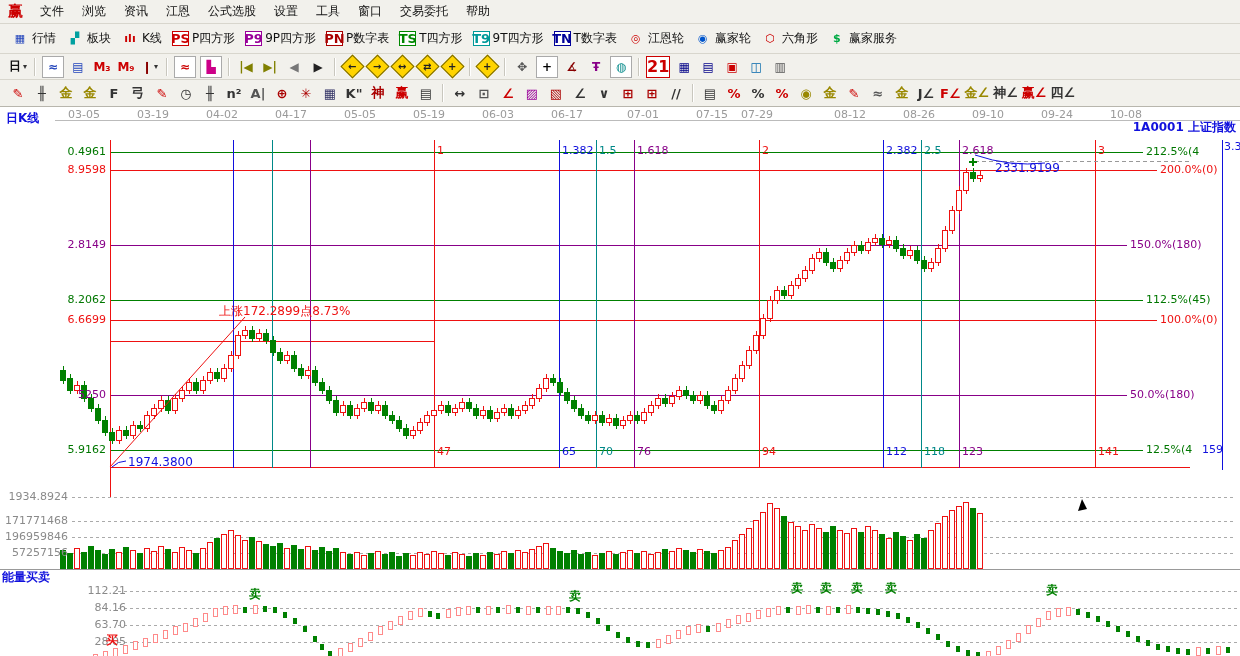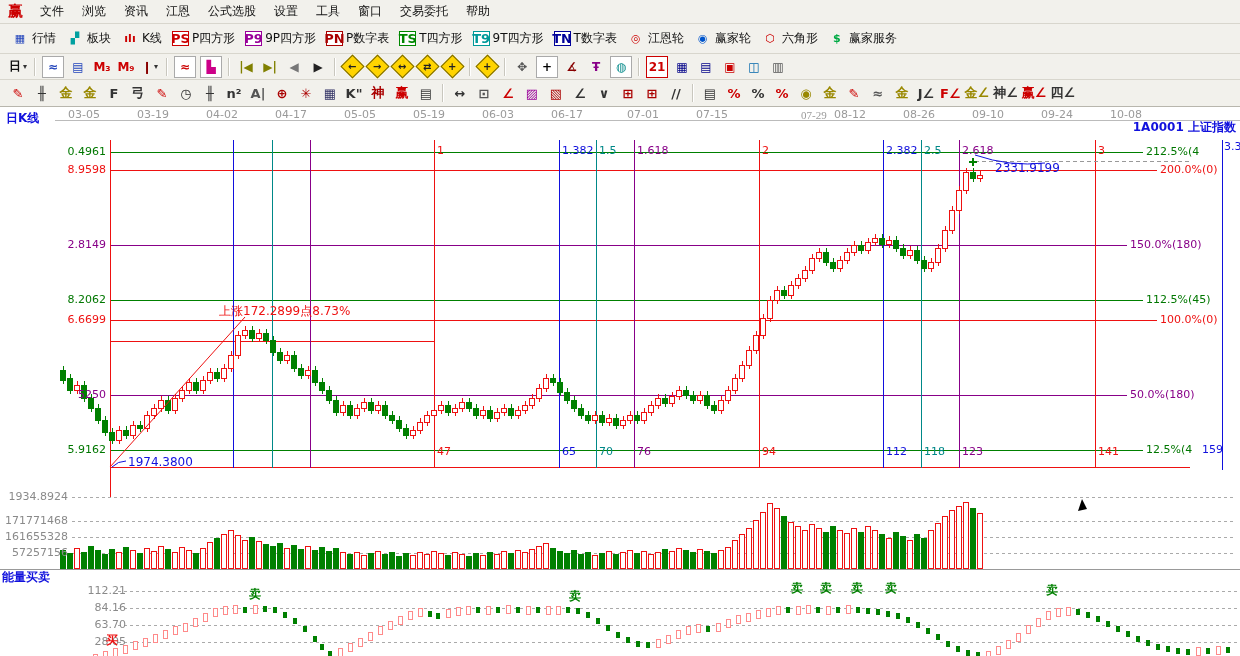--- a/index.html
+++ b/index.html
@@ -143,21 +143,21 @@
       <span class="diamond">
         <span>+</span>
       </span>
       <span class="sep"></span>
       <span class="ico-btn" style="color: rgb(85, 85, 85);">✥</span>
       <span class="ico-btn framed" style="color: rgb(0, 0, 0);">+</span>
       <span class="ico-btn" style="color: rgb(136, 0, 0);">∡</span>
       <span class="ico-btn" style="color: rgb(136, 0, 136);">Ŧ</span>
       <span class="ico-btn framed" style="color: rgb(0, 136, 136);">◍</span>
       <span class="sep"></span>
-      <span class="ico-btn" style="color: rgb(204, 0, 0); border: 1px solid rgb(204, 0, 0); background: rgb(255, 255, 255); font-size: 12px;">21</span>
+      <span class="ico-btn" style="color: rgb(204, 0, 0); border: 1px solid rgb(204, 0, 0); background: rgb(255, 255, 255); font-size: 16px;">21</span>
       <span class="ico-btn" style="color: rgb(0, 0, 136);">▦</span>
       <span class="ico-btn" style="color: rgb(0, 0, 136);">▤</span>
       <span class="ico-btn" style="color: rgb(204, 0, 0);">▣</span>
       <span class="ico-btn" style="color: rgb(0, 102, 170);">◫</span>
       <span class="ico-btn" style="color: rgb(85, 85, 85);">▥</span>
     </div>
   <div class="bar" id="toolbar-draw">
       <span class="ico-btn" style="color: rgb(204, 0, 0); font-size: 13px;">✎</span>
       <span class="ico-btn" style="color: rgb(51, 51, 51); font-size: 13px;">╫</span>
       <span class="ico-btn" style="color: rgb(153, 136, 0); font-size: 13px;">金</span>
@@ -770,21 +770,21 @@
         <div class="lbl date-lbl" style="left: 68px; top: 2px;">03-05</div>
         <div class="lbl date-lbl" style="left: 137px; top: 2px;">03-19</div>
         <div class="lbl date-lbl" style="left: 206px; top: 2px;">04-02</div>
         <div class="lbl date-lbl" style="left: 275px; top: 2px;">04-17</div>
         <div class="lbl date-lbl" style="left: 344px; top: 2px;">05-05</div>
         <div class="lbl date-lbl" style="left: 413px; top: 2px;">05-19</div>
         <div class="lbl date-lbl" style="left: 482px; top: 2px;">06-03</div>
         <div class="lbl date-lbl" style="left: 551px; top: 2px;">06-17</div>
         <div class="lbl date-lbl" style="left: 627px; top: 2px;">07-01</div>
         <div class="lbl date-lbl" style="left: 696px; top: 2px;">07-15</div>
-        <div class="lbl date-lbl" style="left: 801px; top: 2px; font-family: Liberation Serif, serif;">07-29</div>
+        <div class="lbl date-lbl" style="left: 741px; top: 2px;">07-29</div>
         <div class="lbl date-lbl" style="left: 834px; top: 2px;">08-12</div>
         <div class="lbl date-lbl" style="left: 903px; top: 2px;">08-26</div>
         <div class="lbl date-lbl" style="left: 972px; top: 2px;">09-10</div>
         <div class="lbl date-lbl" style="left: 1041px; top: 2px;">09-24</div>
         <div class="lbl date-lbl" style="left: 1110px; top: 2px;">10-08</div>
         <div class="lbl axis-red" style="left: 437px; top: 38px;">1</div>
         <div class="lbl axis-red" style="left: 437px; top: 339px;">47</div>
         <div class="lbl axis-blue" style="left: 562px; top: 38px;">1.382</div>
         <div class="lbl axis-blue" style="left: 562px; top: 339px;">65</div>
         <div class="lbl axis-teal" style="left: 599px; top: 38px;">1.5</div>
@@ -812,21 +812,21 @@
         <div class="lbl axis-green" style="left: 1146px; top: 39px;">212.5%(4</div>
         <div class="lbl axis-red" style="left: 1160px; top: 57px;">200.0%(0)</div>
         <div class="lbl axis-purple" style="left: 1130px; top: 132px;">150.0%(180)</div>
         <div class="lbl axis-green" style="left: 1146px; top: 187px;">112.5%(45)</div>
         <div class="lbl axis-red" style="left: 1160px; top: 207px;">100.0%(0)</div>
         <div class="lbl axis-purple" style="left: 1130px; top: 282px;">50.0%(180)</div>
         <div class="lbl axis-green" style="left: 1146px; top: 337px;">12.5%(4</div>
         <div class="lbl axis-blue" style="left: 1224px; top: 34px;">3.3</div>
         <div class="lbl axis-gray r" style="right: 1172px; top: 384px;">1934.8924</div>
         <div class="lbl axis-gray r" style="right: 1172px; top: 408px;">171771468</div>
-        <div class="lbl axis-gray r" style="right: 1172px; top: 424px;">161655328</div>
+        <div class="lbl axis-gray r" style="right: 1172px; top: 424px;">196959846</div>
         <div class="lbl axis-gray r" style="right: 1172px; top: 440px;">57257156</div>
         <div class="lbl axis-red" style="left: 219px; top: 198px; font-size: 12px;">上涨172.2899点8.73%</div>
         <div class="lbl axis-blue" style="left: 128px; top: 349px; font-size: 12px;">1974.3800</div>
         <div class="lbl axis-blue" style="left: 995px; top: 55px; font-size: 12px;">2331.9199</div>
         <div class="lbl cjk-blue" style="left: 2px; top: 464px;">能量买卖</div>
         <div class="lbl axis-gray r" style="right: 1114px; top: 478px;">112.21</div>
         <div class="lbl axis-gray r" style="right: 1114px; top: 495px;">84.16</div>
         <div class="lbl axis-gray r" style="right: 1114px; top: 512px;">63.70</div>
         <div class="lbl axis-gray r" style="right: 1114px; top: 529px;">28.05</div>
         <div class="lbl marker" style="left: 106px; top: 527px; color: rgb(238, 17, 17); font-size: 12px; font-weight: bold;">买</div>

